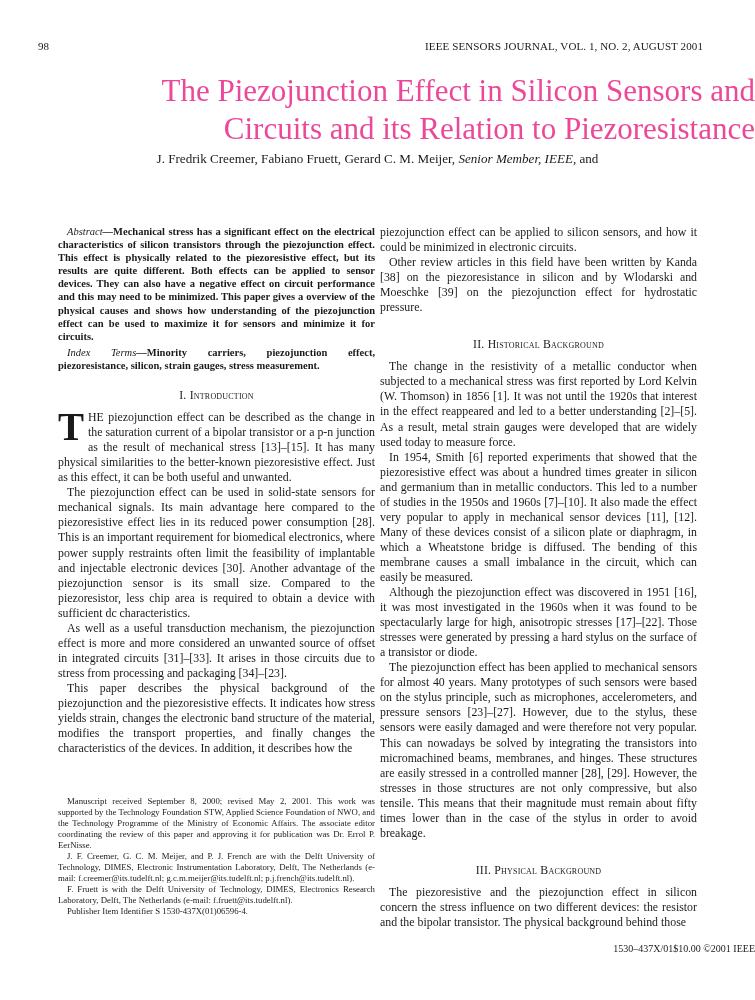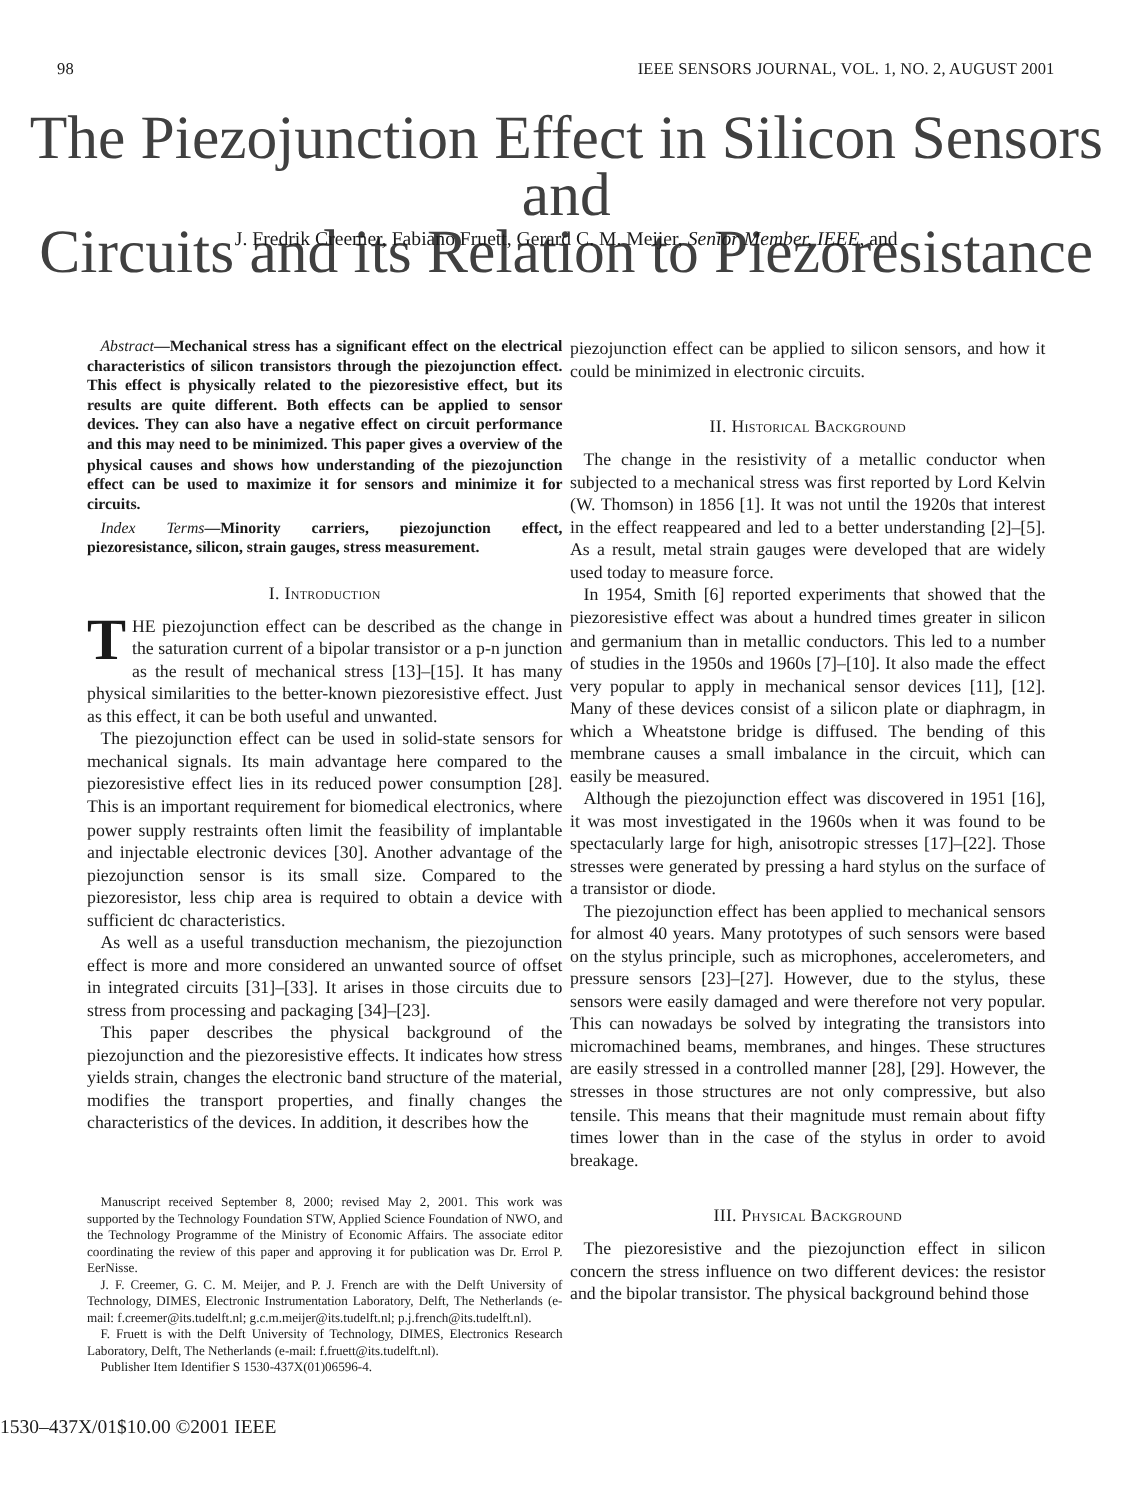--- a/index.html
+++ b/index.html
@@ -6,22 +6,22 @@
   body {
     width: 755px; height: 1000px; position: relative; overflow: hidden;
     font-family: "Liberation Serif", "DejaVu Serif", serif; color: #1a1a1a;
   }
   .running-head {
     position: absolute; top: 40px; left: 38px; right: 52px;
     font-size: 11px; display: flex; justify-content: space-between;
     letter-spacing: 0.1px;
   }
   .title {
-    position: absolute; top: 72px; left: 0; right: 0; text-align: center;
-    font-size: 41px; line-height: 38px; color: #404040;
+    position: absolute; top: 72px; left: 0; right: 0; text-align: right;
+    font-size: 31px; line-height: 38px; color: #ec4899;
   }
   .authors {
     position: absolute; top: 150px; left: 0; right: 0; text-align: center;
     font-size: 13.1px; line-height: 17px;
   }
   .authors i { font-style: italic; }
   .col {
     position: absolute; top: 225px; width: 317px;
     font-size: 11.85px; line-height: 15.05px; text-align: justify;
   }
@@ -42,22 +42,22 @@
   .dropcap {
     float: left; font-size: 39px; line-height: 30px; font-weight: bold;
     margin: 2px 4px 0 0; padding-top: 0px;
   }
   .footnote {
     position: absolute; left: 58px; top: 796px; width: 317px;
     font-size: 8.75px; line-height: 10.95px; text-align: justify;
   }
   .footnote p { margin: 0; text-indent: 9px; }
   .footer-copy {
-    position: absolute; top: 943px; left: 0; right: 0; text-align: left;
-    font-size: 13px;
+    position: absolute; top: 943px; left: 0; right: 0; text-align: right;
+    font-size: 10px;
   }
 </style>
 </head>
 <body>
 
 <div class="running-head">
   <span>98</span>
   <span>IEEE SENSORS JOURNAL, VOL. 1, NO. 2, AUGUST 2001</span>
 </div>
 
@@ -86,20 +86,21 @@
 
 <div class="footnote">
   <p>Manuscript received September 8, 2000; revised May 2, 2001. This work was supported by the Technology Foundation STW, Applied Science Foundation of NWO, and the Technology Programme of the Ministry of Economic Affairs. The associate editor coordinating the review of this paper and approving it for publication was Dr. Errol P. EerNisse.</p>
   <p>J. F. Creemer, G. C. M. Meijer, and P. J. French are with the Delft University of Technology, DIMES, Electronic Instrumentation Laboratory, Delft, The Netherlands (e-mail: f.creemer@its.tudelft.nl; g.c.m.meijer@its.tudelft.nl; p.j.french@its.tudelft.nl).</p>
   <p>F. Fruett is with the Delft University of Technology, DIMES, Electronics Research Laboratory, Delft, The Netherlands (e-mail: f.fruett@its.tudelft.nl).</p>
   <p>Publisher Item Identifier S 1530-437X(01)06596-4.</p>
 </div>
 
 <div class="col col-right">
   <p class="body noindent">piezojunction effect can be applied to silicon sensors, and how it could be minimized in electronic circuits.</p>
+  <p class="body">Other review articles in this field have been written by Kanda [38] on the piezoresistance in silicon and by Wlodarski and Moeschke [39] on the piezojunction effect for hydrostatic pressure.</p>
 
   <div class="sec-head" style="margin-top:22px;"><span>II.  </span><span class="sc">Historical Background</span></div>
 
   <p class="body">The change in the resistivity of a metallic conductor when subjected to a mechanical stress was first reported by Lord Kelvin (W. Thomson) in 1856 [1]. It was not until the 1920s that interest in the effect reappeared and led to a better understanding [2]–[5]. As a result, metal strain gauges were developed that are widely used today to measure force.</p>
   <p class="body">In 1954, Smith [6] reported experiments that showed that the piezoresistive effect was about a hundred times greater in silicon and germanium than in metallic conductors. This led to a number of studies in the 1950s and 1960s [7]–[10]. It also made the effect very popular to apply in mechanical sensor devices [11], [12]. Many of these devices consist of a silicon plate or diaphragm, in which a Wheatstone bridge is diffused. The bending of this membrane causes a small imbalance in the circuit, which can easily be measured.</p>
   <p class="body">Although the piezojunction effect was discovered in 1951 [16], it was most investigated in the 1960s when it was found to be spectacularly large for high, anisotropic stresses [17]–[22]. Those stresses were generated by pressing a hard stylus on the surface of a transistor or diode.</p>
   <p class="body">The piezojunction effect has been applied to mechanical sensors for almost 40 years. Many prototypes of such sensors were based on the stylus principle, such as microphones, accelerometers, and pressure sensors [23]–[27]. However, due to the stylus, these sensors were easily damaged and were therefore not very popular. This can nowadays be solved by integrating the transistors into micromachined beams, membranes, and hinges. These structures are easily stressed in a controlled manner [28], [29]. However, the stresses in those structures are not only compressive, but also tensile. This means that their magnitude must remain about fifty times lower than in the case of the stylus in order to avoid breakage.</p>
 
   <div class="sec-head" style="margin-top:22px;"><span>III.  </span><span class="sc">Physical Background</span></div>
 

